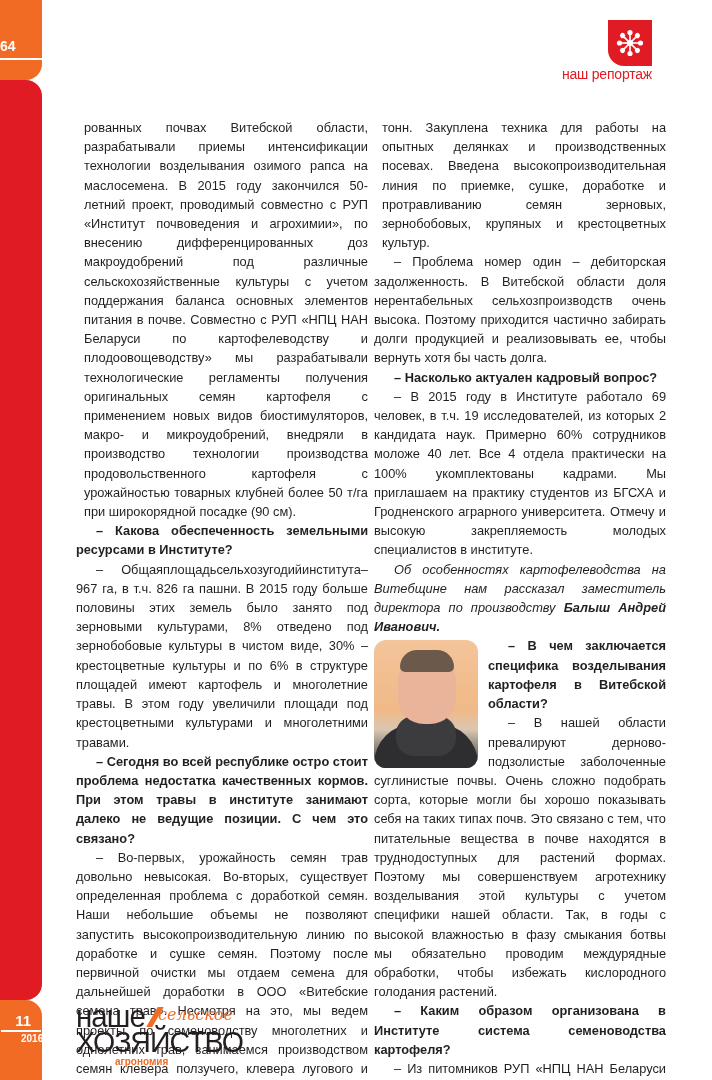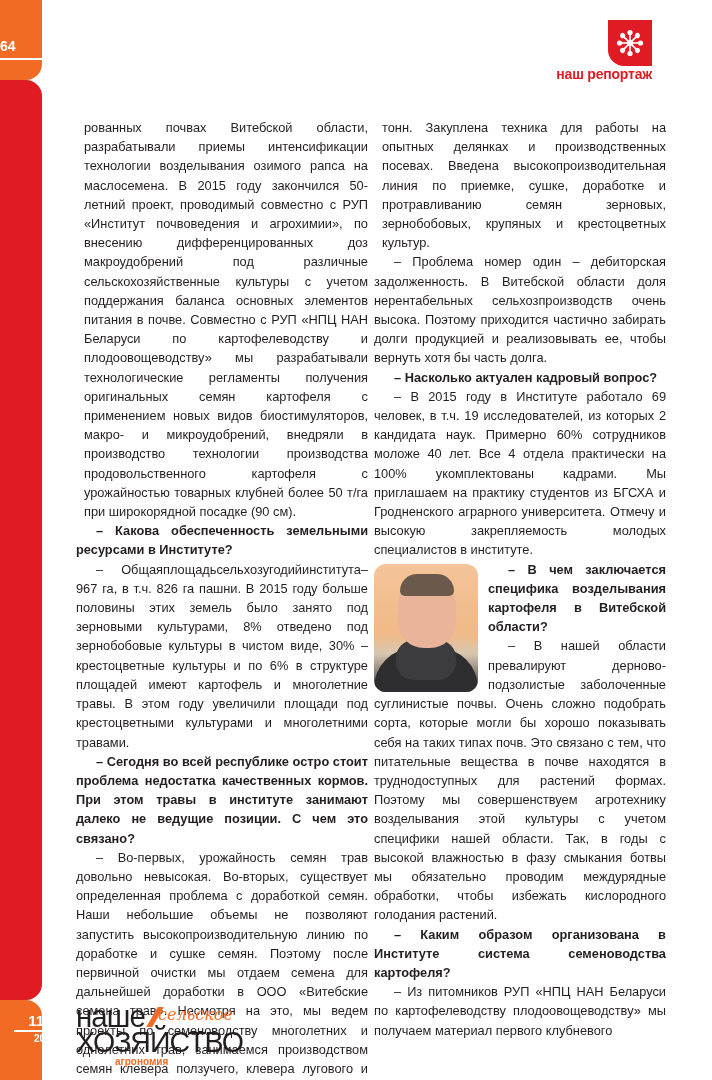--- a/index.html
+++ b/index.html
@@ -4,27 +4,27 @@
 <style>
   html, body { margin:0; padding:0; }
   body { width:712px; height:1080px; position:relative; background:#ffffff; overflow:hidden;
          font-family:"Liberation Sans", sans-serif; color:#231f20; }
   .sidebar-top { position:absolute; left:0; top:0; width:42px; height:80px; background:#f26b24; border-bottom-right-radius:16px; }
   .sidebar-mid { position:absolute; left:0; top:80px; width:42px; height:920px; background:#e01b24; border-top-right-radius:16px; border-bottom-right-radius:16px; }
   .sidebar-bot { position:absolute; left:0; top:1000px; width:42px; height:80px; background:#f26b24; border-top-right-radius:16px; }
   .page-num { position:absolute; left:0; top:38px; width:42px; color:#fff; font-weight:bold; font-size:14px; text-align:left; }
   .page-num span { display:inline-block; padding-right:3px; }
   .page-num-line { position:absolute; left:0; top:58px; width:42px; height:2px; background:#fff; }
-  .issue { position:absolute; left:14px; top:1013px; width:42px; color:#fff; font-weight:bold; text-align:right; }
+  .issue { position:absolute; left:1px; top:1013px; width:42px; color:#fff; font-weight:bold; text-align:right; }
   .issue-num { font-size:15px; line-height:16px; padding-right:12px; }
   .issue-line { height:1.5px; background:#fff; width:40px; margin:1px 0 1px 0; }
   .issue-year { font-size:10px; line-height:12px; padding-right:28px;margin-left:20px; }
 
   .rubric-icon { position:absolute; left:608px; top:20px; width:44px; height:46px; background:#e01b24; border-bottom-left-radius:16px; display:flex; align-items:center; justify-content:center; }
-  .rubric-label { position:absolute; left:544px; top:66px; width:108px; text-align:right; color:#e01b24; font-weight:bold; font-size:14px; letter-spacing:-0.2px; }
+  .rubric-label { position:absolute; left:544px; top:66px; width:108px; text-align:right; color:#e01b24; font-weight:normal; font-size:14px; letter-spacing:-0.2px; }
 
   .col { position:absolute; top:118px; width:292px; font-size:12.8px; line-height:19.2px; text-align:justify; }
   .col-left { left:76px; }
   .col-right { left:374px; }
   .col p { margin:0; text-indent:20px; }
   .col p.noindent { text-indent:0;margin-left:8px; }
   .col p.q { font-weight:bold; }
   .col p.intro { font-style:italic; }
   .col p.intro b { font-style:italic; }
 
@@ -83,20 +83,21 @@
   <p class="q">– Сегодня во всей республике остро стоит проблема недостатка качественных кормов. При этом травы в институте занимают далеко не ведущие позиции. С чем это связано?</p>
   <p>– Во-первых, урожайность семян трав довольно невысокая. Во-вторых, существует определенная проблема с доработкой семян. Наши небольшие объемы не позволяют запустить высокопроизводительную линию по доработке и сушке семян. Поэтому после первичной очистки мы отдаем семена для дальнейшей доработки в ООО «Витебские семена трав». Несмотря на это, мы ведем проекты по семеноводству многолетних и однолетних трав, занимаемся производством семян клевера ползучего, клевера лугового и донника белого. В планах – заложить плантацию галеги восточной на семенные цели.</p>
 
 </div>
 
 <div class="col col-right">
   <p class="noindent">тонн. Закуплена техника для работы на опытных делянках и производственных посевах. Введена высокопроизводительная линия по приемке, сушке, доработке и протравливанию семян зерновых, зернобобовых, крупяных и крестоцветных культур.</p>
   <p>– Проблема номер один – дебиторская задолженность. В Витебской области доля нерентабельных сельхозпроизводств очень высока. Поэтому приходится частично забирать долги продукцией и реализовывать ее, чтобы вернуть хотя бы часть долга.</p>
   <p class="q">– Насколько актуален кадровый вопрос?</p>
   <p>– В 2015 году в Институте работало 69 человек, в т.ч. 19 исследователей, из которых 2 кандидата наук. Примерно 60% сотрудников моложе 40 лет. Все 4 отдела практически на 100% укомплектованы кадрами. Мы приглашаем на практику студентов из БГСХА и Гродненского аграрного университета. Отмечу и высокую закрепляемость молодых специалистов в институте.</p>
+  <p class="intro"><span>Об особенностях картофелеводства на Витебщине нам рассказал заместитель директора по производству </span><b>Балыш Андрей Иванович.</b></p>
   <div class="photo" title="Балыш Андрей Иванович">
     <div class="body"></div>
     <div class="scarf"></div>
     <div class="head"></div>
     <div class="hair"></div>
   </div>
   <p class="q" style="text-indent:20px">– В чем заключается специфика возделывания картофеля в Витебской области?</p>
   <p>– В нашей области превалируют дерново-подзолистые заболоченные суглинистые почвы. Очень сложно подобрать сорта, которые могли бы хорошо показывать себя на таких типах почв. Это связано с тем, что питательные вещества в почве находятся в труднодоступных для растений формах. Поэтому мы совершенствуем агротехнику возделывания этой культуры с учетом специфики нашей области. Так, в годы с высокой влажностью в фазу смыкания ботвы мы обязательно проводим междурядные обработки, чтобы избежать кислородного голодания растений.</p>
   <p class="q">– Каким образом организована в Институте система семеноводства картофеля?</p>
   <p>– Из питомников РУП «НПЦ НАН Беларуси по картофелеводству плодоовощеводству» мы получаем материал первого клубневого</p>

